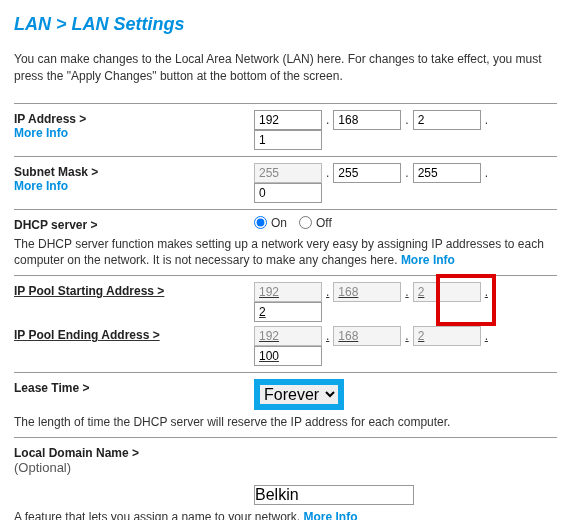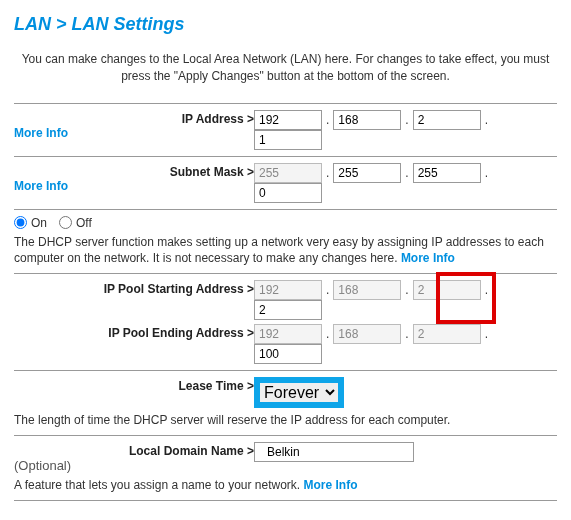--- a/index.html
+++ b/index.html
@@ -16,41 +16,39 @@
     color: #0090e0;
     font-size: 18px;
     font-weight: bold;
     margin: 0 0 16px 0;
     font-family: Arial, sans-serif;
     font-style: italic;
   }
   .intro {
     margin: 0 0 18px 0;
     line-height: 1.4;
-    text-align: center;
   }
   hr.sep {
     border: none;
     border-top: 1px solid #999;
     margin: 6px 0 6px 0;
   }
   .row {
     display: flex;
     align-items: flex-start;
     margin: 4px 0;
   }
   .labelcol {
     width: 240px;
     flex: 0 0 240px;
     padding-top: 2px;
   }
   .labelcol .lbl {
     font-weight: bold;
     color: #222;
-    text-align: right;
   }
   .labelcol .sub {
     font-size: 13px;
     color: #555;
   }
   .link {
     color: #0090e0;
     font-weight: bold;
     cursor: pointer;
   }
@@ -83,23 +81,24 @@
   }
   select.lease {
     width: 90px;
     height: 31px;
     font-size: 16px;
     border: 6px solid #0ea5e9;
   }
   input.domain {
     width: 160px;
     height: 20px;
-    font-size: 12px;
-    padding: 1px 12px;
+    font-size: 16px;
+    padding: 1px 0;
     border: 1px solid #999;
+    margin-top: 41px;
   }
   .radioopt {
     display: inline-flex;
     align-items: center;
     margin-right: 12px;
   }
   .radioopt input { margin: 0 4px 0 0; }
   .red-box {
     position: absolute;
     border: 4px solid #d00;
@@ -111,21 +110,21 @@
   }
   button.action {
     width: 170px;
     height: 22px;
     font-size: 12px;
     background: linear-gradient(#f5f5f5,#e0e0e0);
     border: 1px solid #888;
     margin: 4px 6px;
     cursor: pointer;
   }
-  .pool-wrap { position: relative; }
+  .pool-wrap { position: relative; text-decoration: underline; }
 </style>
 </head>
 <body>
 
 <h2 class="title">LAN &gt; LAN Settings</h2>
 
 <p class="intro">You can make changes to the Local Area Network (LAN) here. For changes to take effect, you must press the "Apply Changes" button at the bottom of the screen.</p>
 
 <hr class="sep">
 
@@ -159,20 +158,23 @@
     <span class="dot">.</span>
     <input class="oct" value="255" style="">
     <span class="dot">.</span>
     <input class="oct" value="0" style="">
   </div>
 </div>
 
 <hr class="sep">
 
 <div class="row">
+  <div class="labelcol">
+    <div class="lbl">DHCP server &gt;</div>
+  </div>
   <div class="valcol">
     <label class="radioopt">
       <input type="radio" name="dhcp" checked="" style="">
       <span>On</span>
     </label>
     <label class="radioopt">
       <input type="radio" name="dhcp" style="">
       <span>Off</span>
     </label>
   </div>

